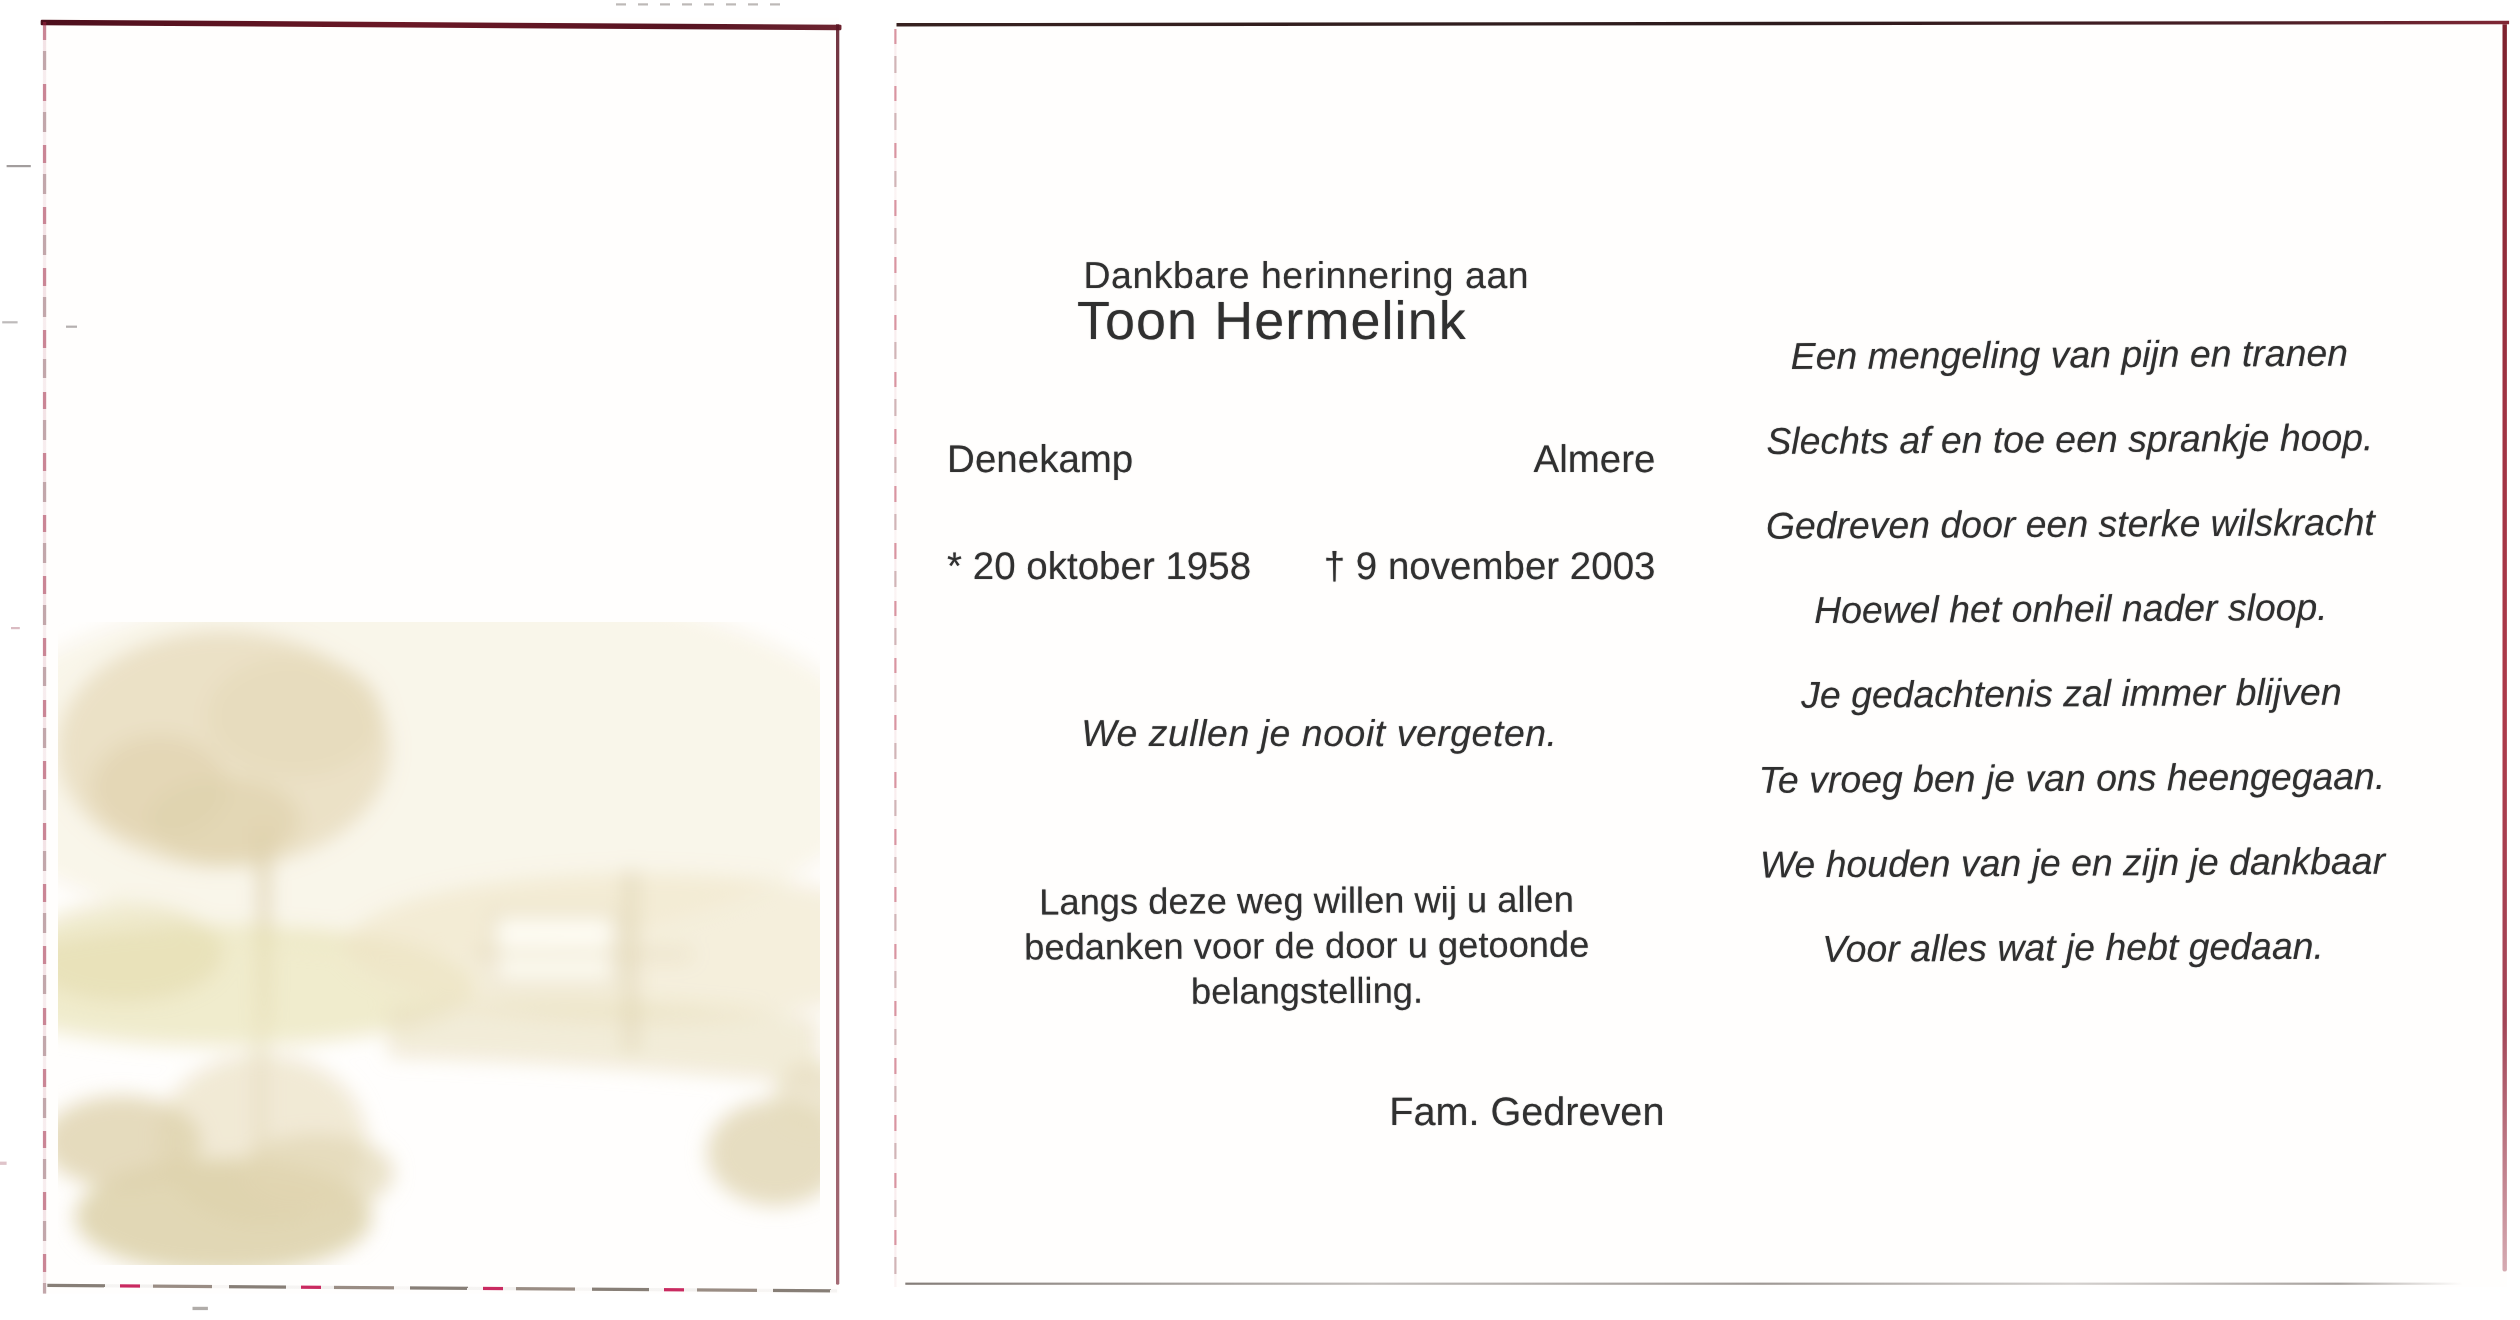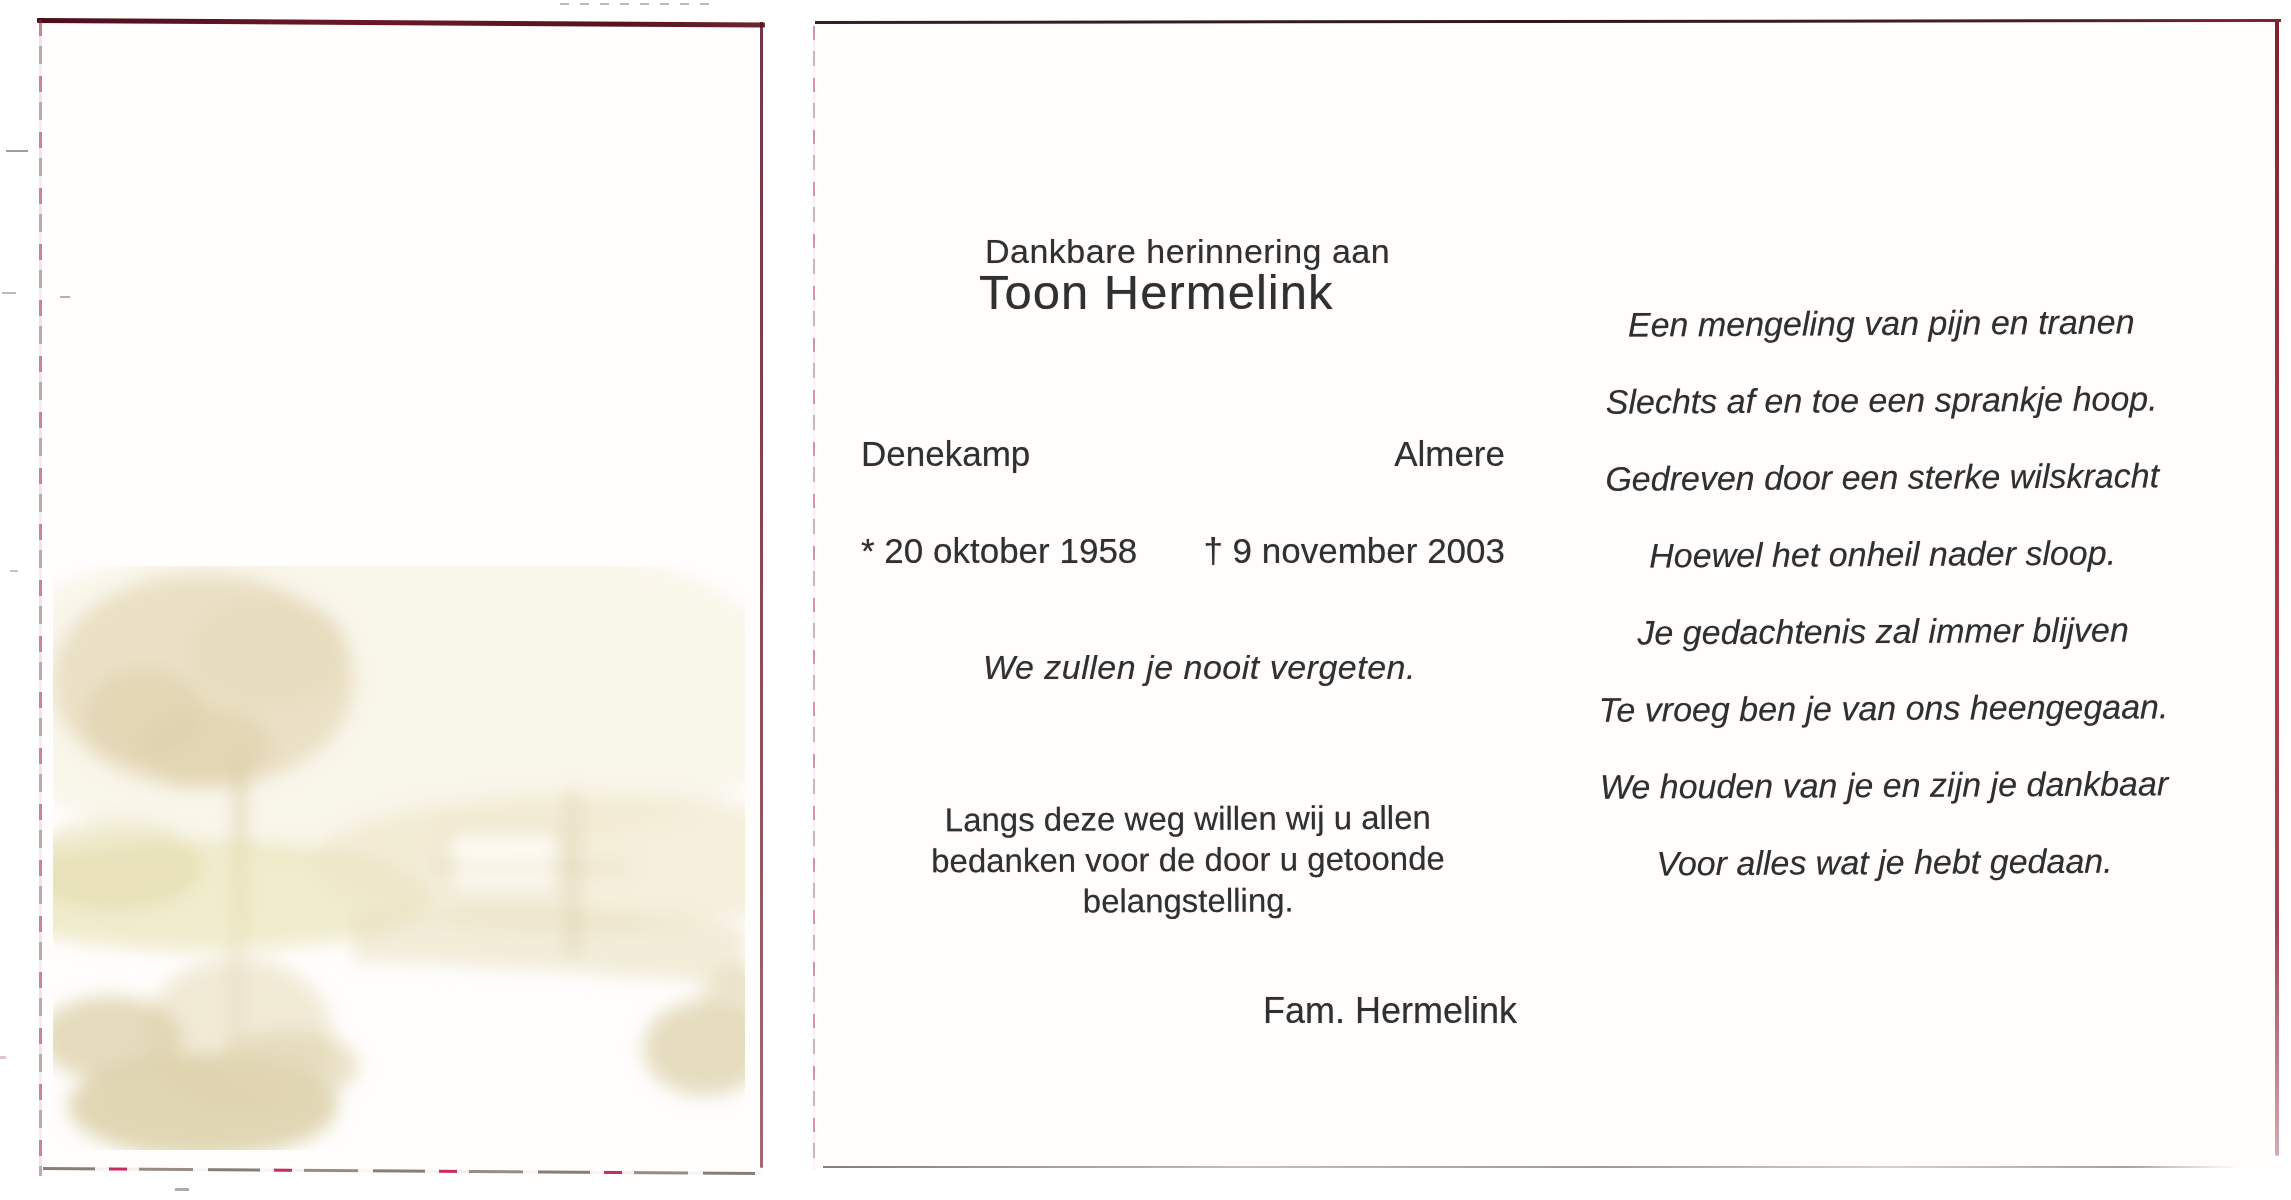--- a/index.html
+++ b/index.html
@@ -66,21 +66,21 @@
 
   
   .txt{position:absolute;white-space:nowrap;color:#303030;
        text-shadow:0 0 1px rgba(90,90,90,.65);}
   .intro{left:172px;top:166px;font-size:34px;letter-spacing:.5px;margin-top:48px;}
   .name{left:166px;top:246px;font-size:49px;letter-spacing:1px;}
   .row{position:absolute;left:48px;width:644px;display:flex;
        justify-content:space-between;font-size:35px;}
   .row-places{top:380px;}
   .row-dates{top:477px;align-items:flex-end;}
-  .row .txt-cell{color:#303030;text-shadow:0 0 1px rgba(90,90,90,.65);margin-top:36px;}
+  .row .txt-cell{color:#303030;text-shadow:0 0 1px rgba(90,90,90,.65);}
   .epitaph{left:170px;top:630px;font-size:34px;font-style:italic;letter-spacing:.5px;text-align:center;}
   .thanks{position:absolute;left:95px;top:780px;width:560px;text-align:center;
           font-size:33px;line-height:41px;color:#303030;
           text-shadow:0 0 1px rgba(90,90,90,.65);transform:rotate(-0.3deg);}
   .signature{left:450px;top:972px;font-size:36px;}
   .poem{position:absolute;left:755px;top:288px;width:630px;text-align:center;
         font-style:italic;font-size:34px;color:#2f2f2f;
         text-shadow:0 0 1px rgba(90,90,90,.6);transform:rotate(-0.35deg);}
   .poem-line{line-height:34px;margin-bottom:43px;white-space:nowrap;}
 
@@ -164,21 +164,21 @@
   </div>
 
   <div class="txt epitaph">We zullen je nooit vergeten.</div>
 
   <div class="thanks">
     <div>Langs deze weg willen wij u allen</div>
     <div>bedanken voor de door u getoonde</div>
     <div>belangstelling.</div>
   </div>
 
-  <div class="txt signature">Fam. Hermelink</div>
+  <div class="txt signature">Fam. Gedreven</div>
 
   <div class="poem">
     <div class="poem-line">Een mengeling van pijn en tranen</div>
     <div class="poem-line">Slechts af en toe een sprankje hoop.</div>
     <div class="poem-line">Gedreven door een sterke wilskracht</div>
     <div class="poem-line">Hoewel het onheil nader sloop.</div>
     <div class="poem-line">Je gedachtenis zal immer blijven</div>
     <div class="poem-line">Te vroeg ben je van ons heengegaan.</div>
     <div class="poem-line">We houden van je en zijn je dankbaar</div>
     <div class="poem-line">Voor alles wat je hebt gedaan.</div>

